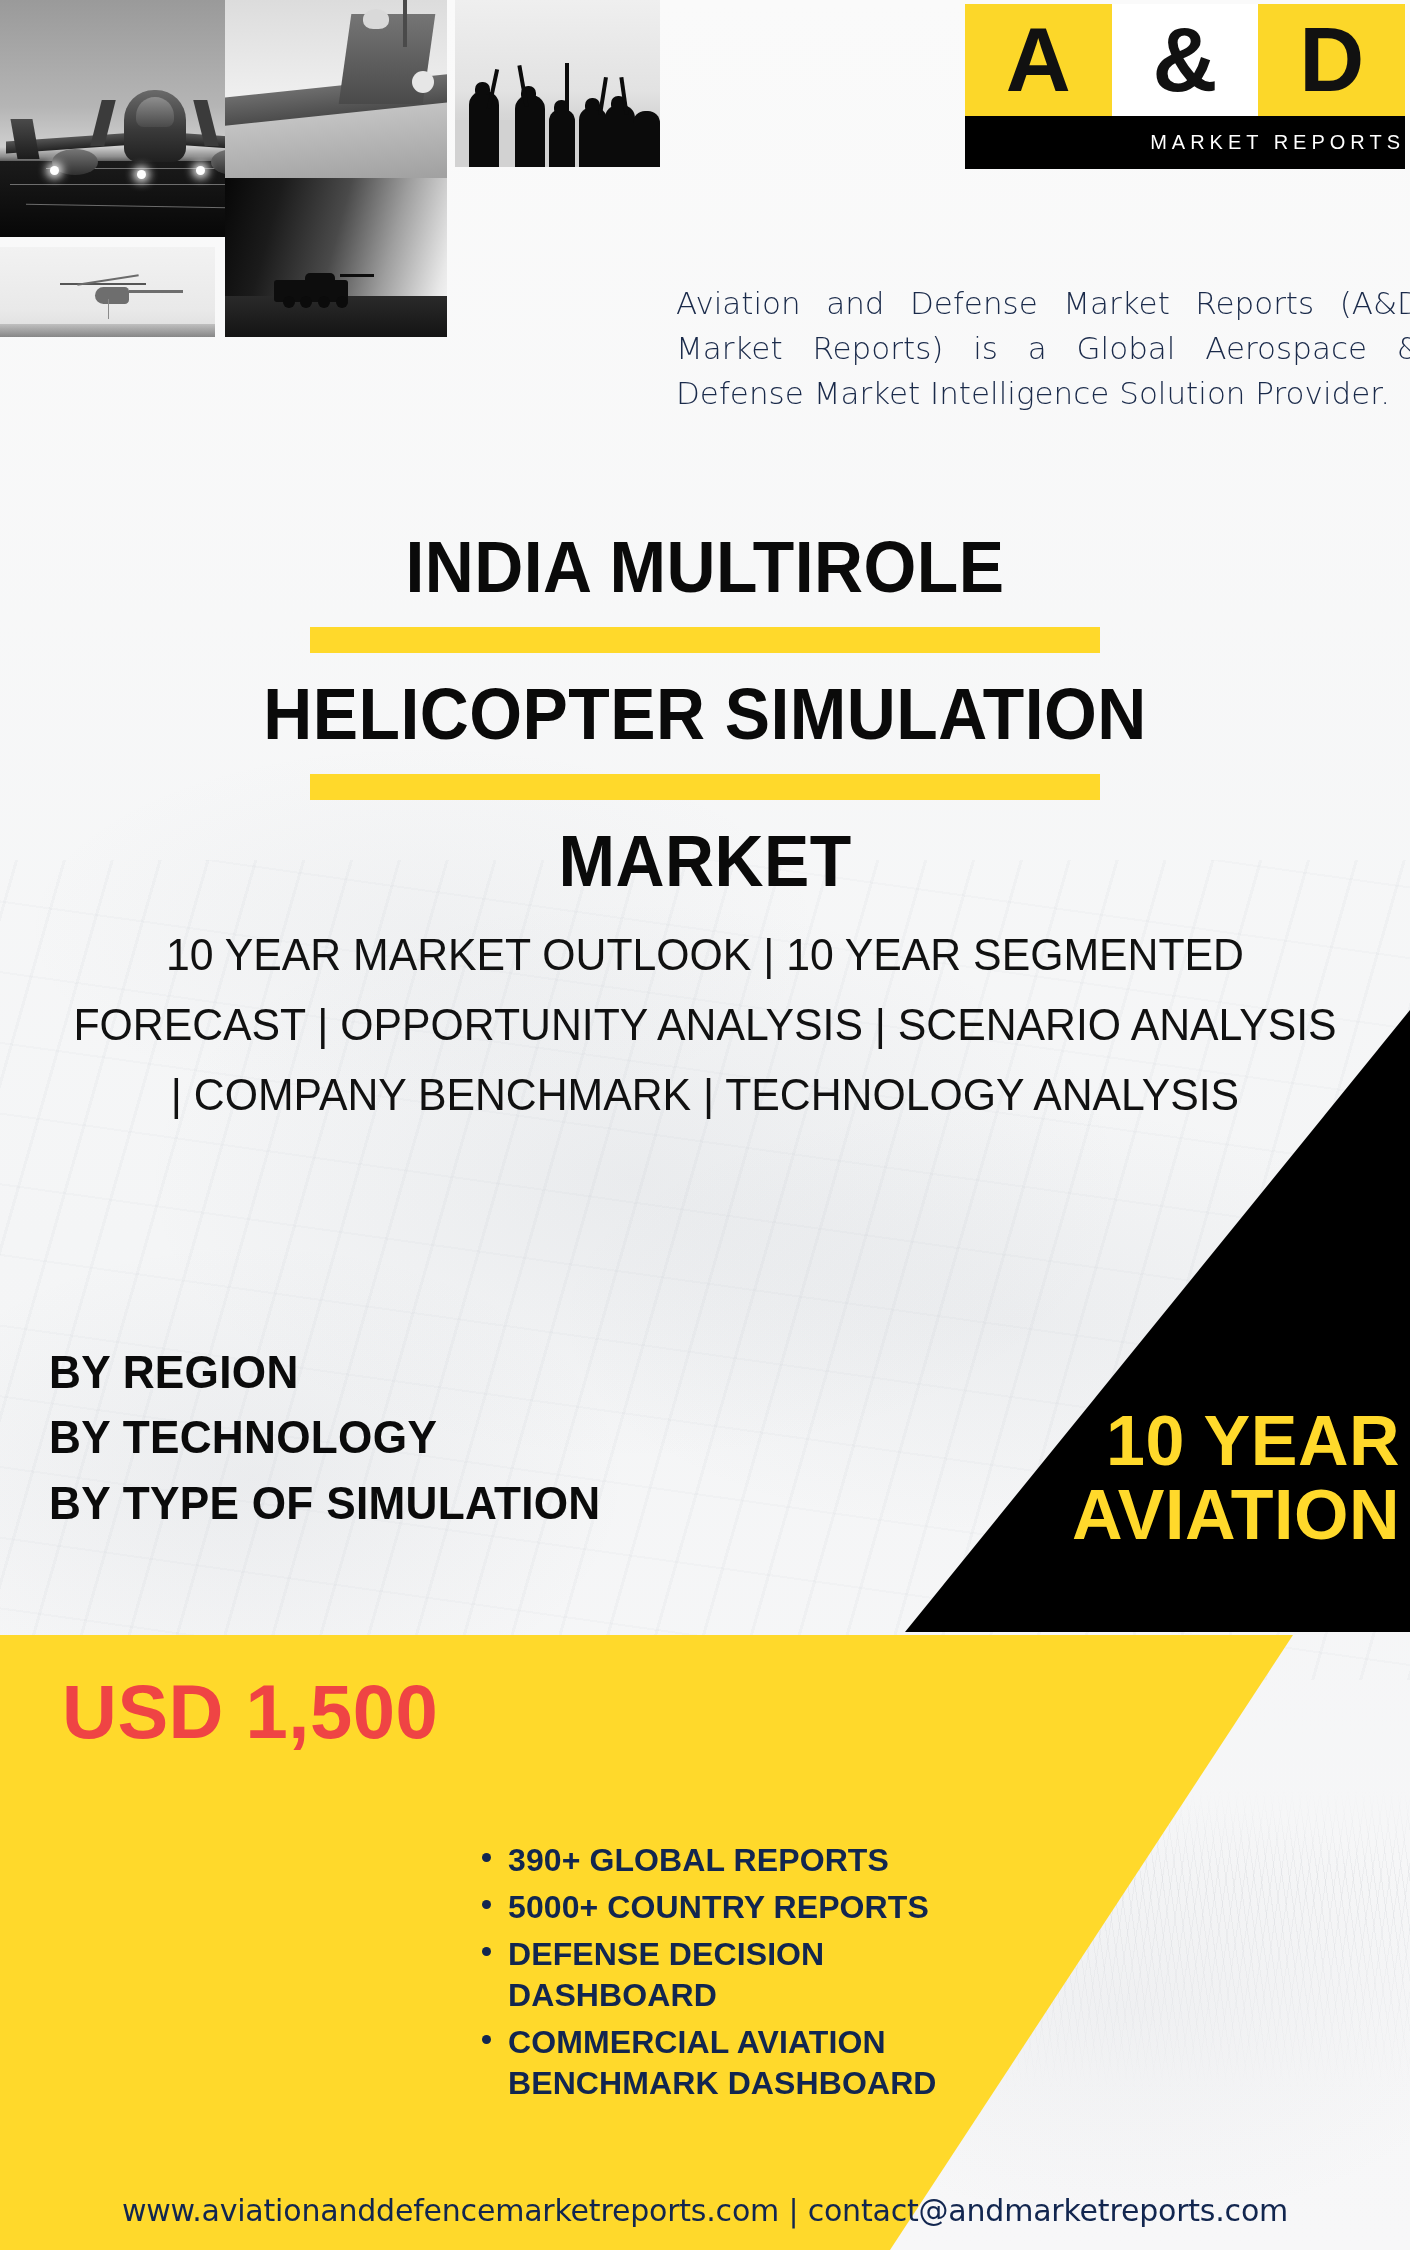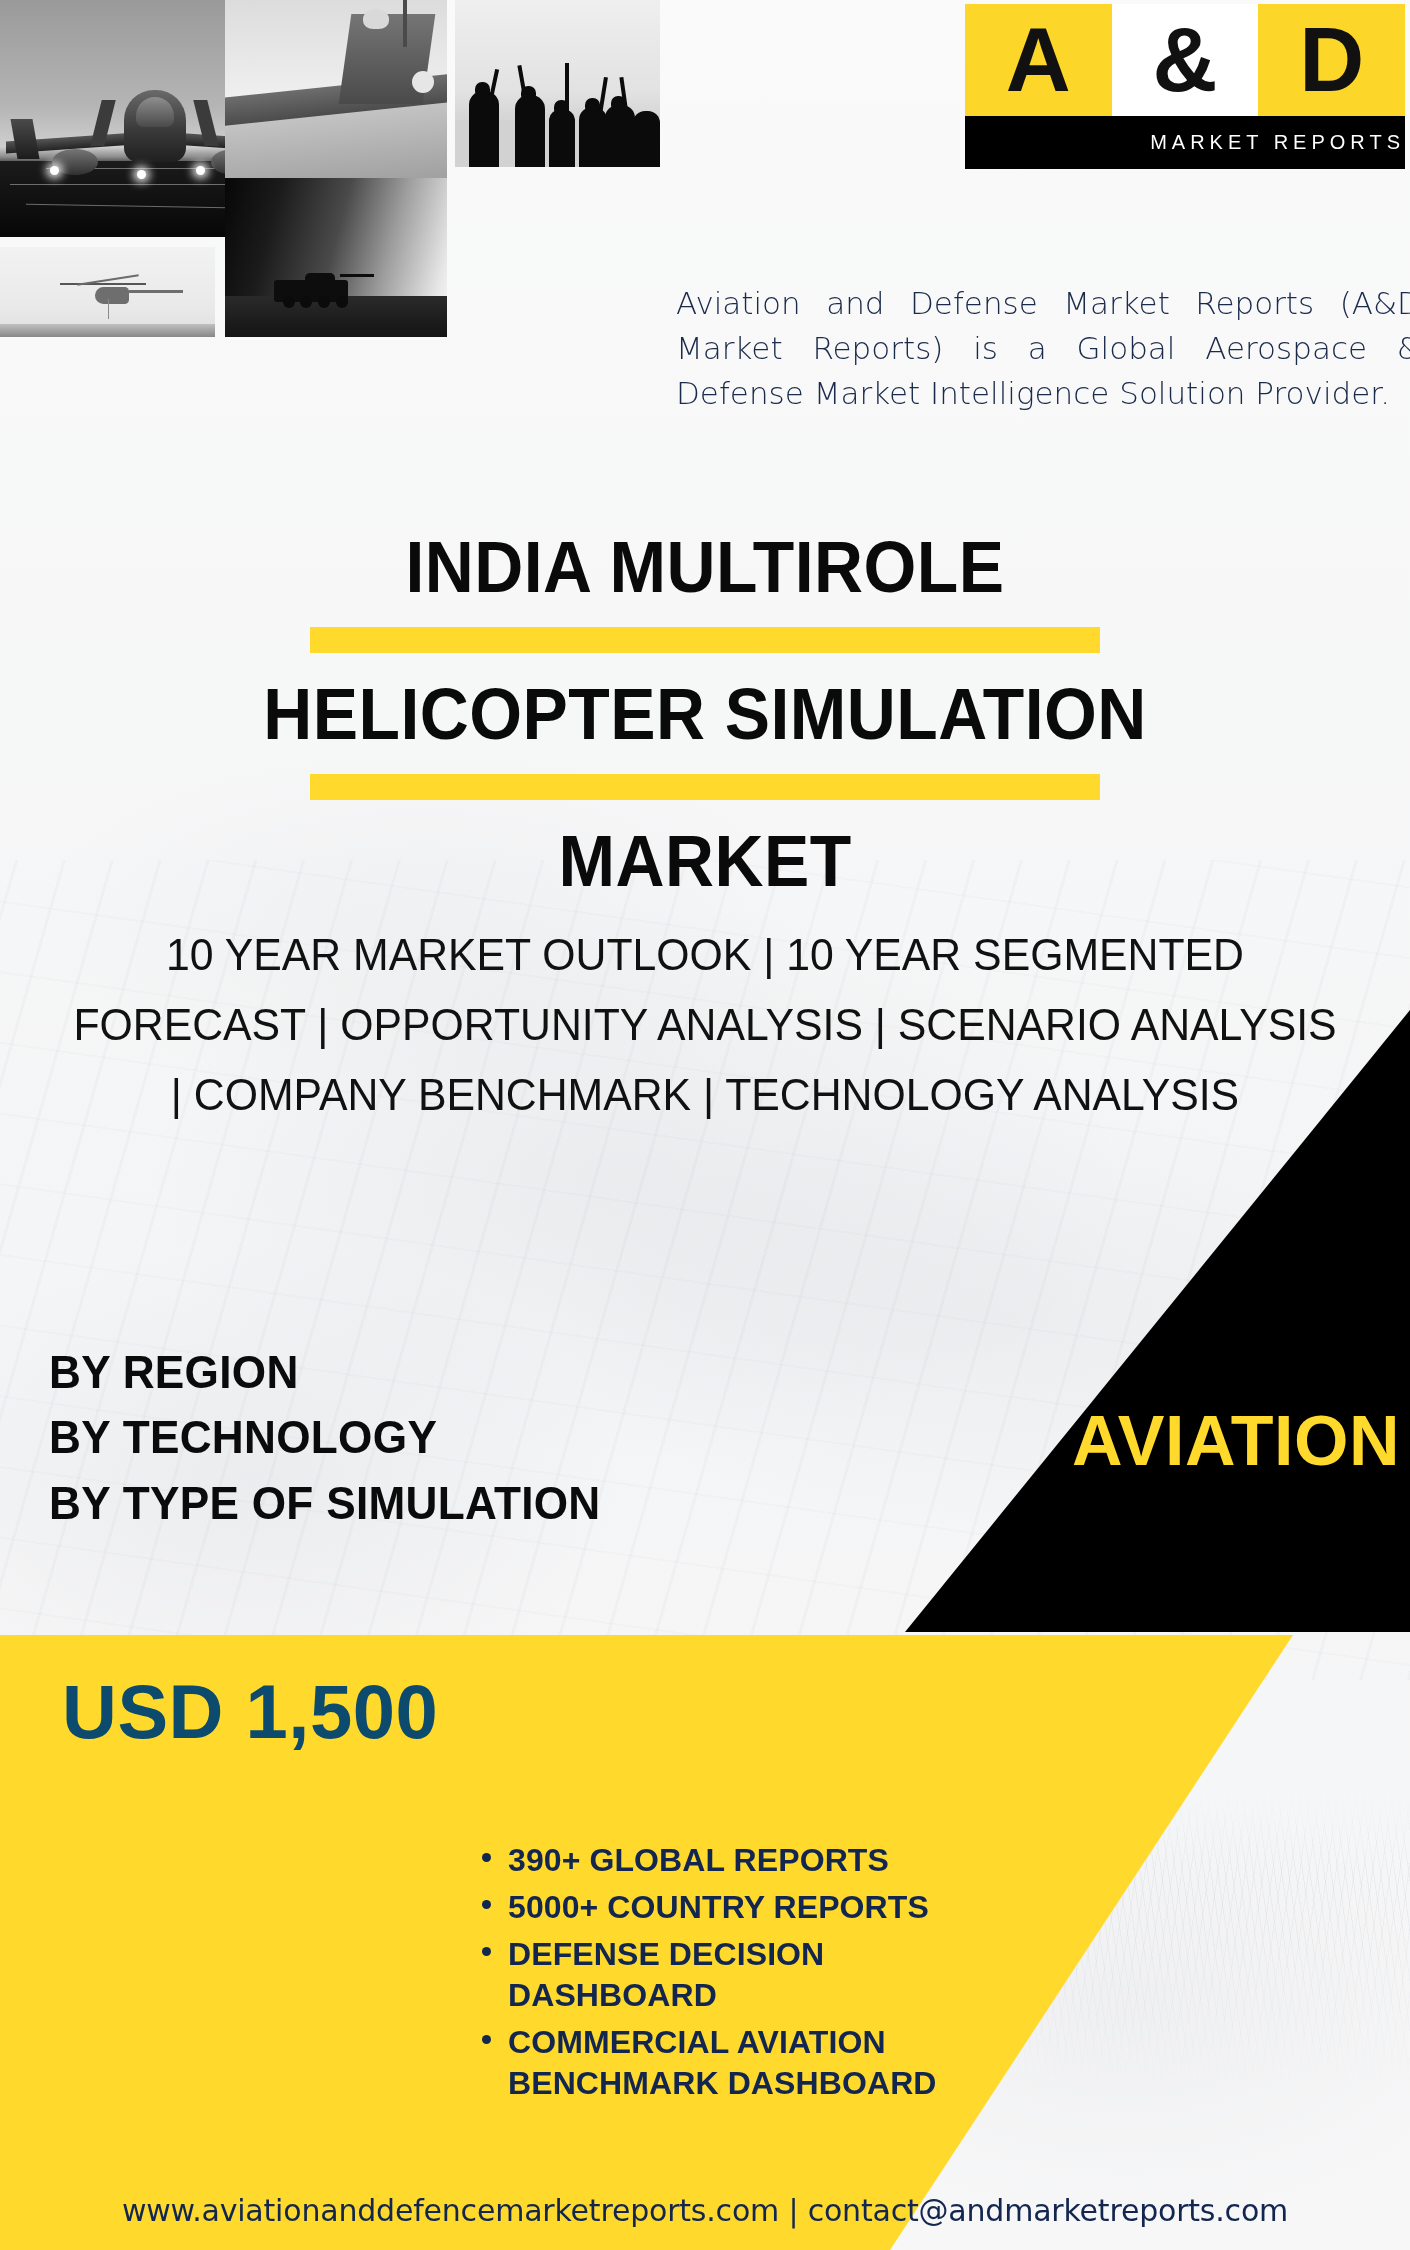--- a/index.html
+++ b/index.html
@@ -138,21 +138,21 @@
   .segments{position:absolute;left:5px;top:1340px;margin-left:44px;}
   .seg-item{font-size:46px;font-weight:700;color:#0b0b0b;line-height:1.42;letter-spacing:.3px;
     transform:scaleX(.96);transform-origin:left center;white-space:nowrap;}
 
   
   .forecast{position:absolute;left:880px;top:1405px;width:520px;text-align:right;}
   .forecast div{color:#ffd92b;font-size:70px;font-weight:700;line-height:1.05;letter-spacing:.5px;white-space:nowrap;}
 
   
   .price{position:absolute;left:62px;top:1668px;
-    font-size:76px;font-weight:700;color:#0c4a6e;letter-spacing:.5px;}
+    font-size:76px;font-weight:700;color:#ef4444;letter-spacing:.5px;}
 
   
   .about{position:absolute;left:460px;top:1768px;width:530px;}
   .about-title{color:#12264f;font-size:33px;font-weight:700;letter-spacing:.2px;white-space:nowrap;}
   .about-rule{width:520px;height:7px;background:#ffd92b;margin-top:6px;}
   .about-list{margin:59px 0 0 0;padding:0 0 0 48px;list-style:none;}
   .about-list li{position:relative;color:#12264f;font-size:32px;font-weight:700;
     line-height:1.28;margin-bottom:6px;letter-spacing:.1px;}
   .about-list li .dot{position:absolute;left:-26px;top:13px;width:9px;height:9px;border-radius:50%;background:#12264f;}
 
@@ -285,20 +285,21 @@
 
   <div class="subtitle">10 YEAR MARKET OUTLOOK | 10 YEAR SEGMENTED FORECAST | OPPORTUNITY ANALYSIS | SCENARIO ANALYSIS | COMPANY BENCHMARK | TECHNOLOGY ANALYSIS</div>
 
   <div class="segments">
     <div class="seg-item">BY REGION</div>
     <div class="seg-item">BY TECHNOLOGY</div>
     <div class="seg-item">BY TYPE OF SIMULATION</div>
   </div>
 
   <div class="forecast">
+    <div>10 YEAR</div>
     <div>AVIATION</div>
   </div>
 
   <div class="price">USD 1,500</div>
 
   <div class="about">
     <div class="about-rule"></div>
     <ul class="about-list">
       <li><span class="dot"></span><span>390+ GLOBAL REPORTS</span></li>
       <li><span class="dot"></span><span>5000+ COUNTRY REPORTS</span></li>

